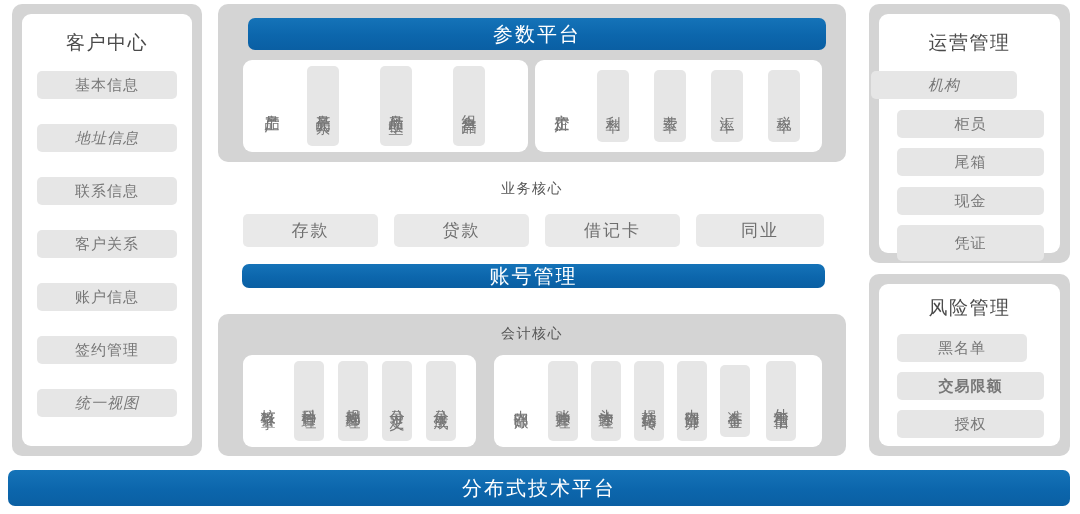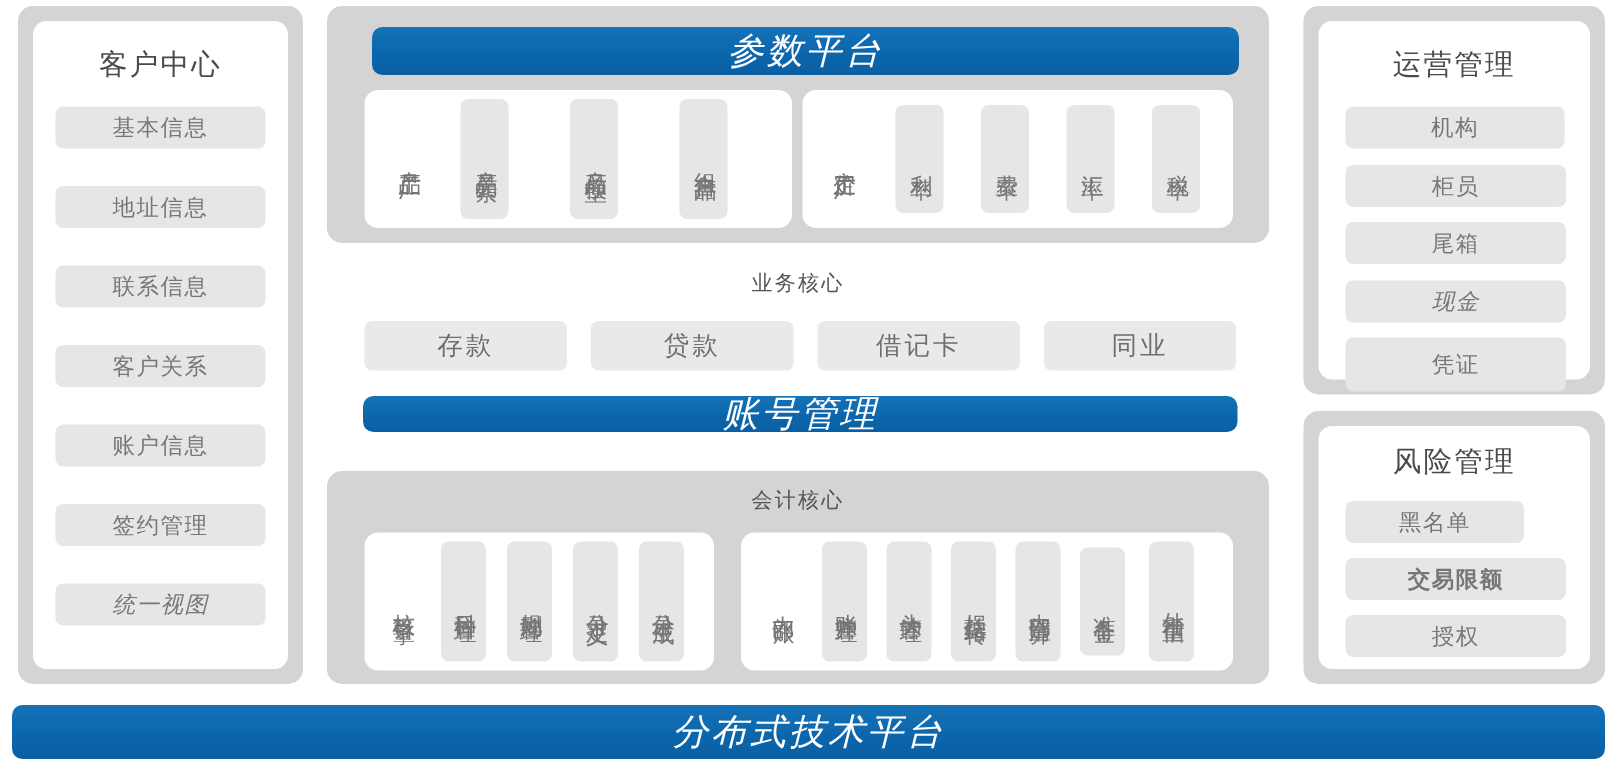--- a/index.html
+++ b/index.html
@@ -21,23 +21,22 @@
     position:absolute;
     background:#ffffff;
     border-radius:9px;
   }
   .blue-bar{
     position:absolute;
     background:linear-gradient(180deg,#1573b8 0%,#0c66ac 55%,#0a5fa3 100%);
     border-radius:7px;
     color:#ffffff;
     display:flex;align-items:center;justify-content:center;
-    font-size:24px;
+    font-size:20px;
     letter-spacing:2px;
-    font-style:italic;
   }
   .panel-title{
     position:absolute;
     left:0;right:0;
     text-align:center;
     color:#4a4a4a;
     font-size:19px;
     letter-spacing:1.5px;
   }
   .section-title{
@@ -84,21 +83,21 @@
 
 <div class="canvas">
 
   <div class="gray-shell" style="left:12px;top:4px;width:190px;height:452px;"></div>
   <div class="white-card" style="left:22px;top:14px;width:170px;height:432px;"></div>
   <div class="panel-title" style="left:22px;width:170px;top:30px;">客户中心</div>
 
   <div class="pill" style="left:37px;top:71px;width:140px;height:28px;">
     <span>基本信息</span>
   </div>
-  <div class="pill" style="left:37px;top:124px;width:140px;height:28px;">
+  <div class="pill" style="left:37px;top:124px;width:140px;height:28px;font-style:italic;">
     <span>地址信息</span>
   </div>
   <div class="pill" style="left:37px;top:177px;width:140px;height:28px;">
     <span>联系信息</span>
   </div>
   <div class="pill" style="left:37px;top:230px;width:140px;height:28px;">
     <span>客户关系</span>
   </div>
   <div class="pill" style="left:37px;top:283px;width:140px;height:28px;">
     <span>账户信息</span>
@@ -204,41 +203,41 @@
     <span>准备金</span>
   </div>
   <div class="vtile filled" style="left:766px;top:361px;width:30px;height:80px;">
     <span>外币重估</span>
   </div>
 
   <div class="gray-shell" style="left:869px;top:4px;width:201px;height:259px;"></div>
   <div class="white-card" style="left:879px;top:14px;width:181px;height:239px;"></div>
   <div class="panel-title" style="left:879px;width:181px;top:30px;">运营管理</div>
 
-  <div class="pill" style="left:897px;top:71px;width:146px;height:28px;">
+  <div class="pill" style="left:871px;top:71px;width:146px;height:28px;font-style:italic;">
     <span>机构</span>
   </div>
   <div class="pill" style="left:897px;top:110px;width:147px;height:28px;">
     <span>柜员</span>
   </div>
   <div class="pill" style="left:897px;top:148px;width:147px;height:28px;">
     <span>尾箱</span>
   </div>
-  <div class="pill" style="left:897px;top:187px;width:147px;height:28px;font-style:italic;">
+  <div class="pill" style="left:897px;top:187px;width:147px;height:28px;">
     <span>现金</span>
   </div>
   <div class="pill" style="left:897px;top:225px;width:147px;height:36px;">
     <span>凭证</span>
   </div>
 
   <div class="gray-shell" style="left:869px;top:274px;width:201px;height:182px;"></div>
   <div class="white-card" style="left:879px;top:284px;width:181px;height:162px;"></div>
   <div class="panel-title" style="left:879px;width:181px;top:295px;">风险管理</div>
 
-  <div class="pill" style="left:897px;top:334px;width:119px;height:28px;">
+  <div class="pill" style="left:897px;top:334px;width:130px;height:28px;">
     <span>黑名单</span>
   </div>
   <div class="pill" style="left:897px;top:372px;width:147px;height:28px;font-weight:bold;">
     <span>交易限额</span>
   </div>
   <div class="pill" style="left:897px;top:410px;width:147px;height:28px;">
     <span>授权</span>
   </div>
 
   <div class="blue-bar" style="left:8px;top:470px;width:1062px;height:36px;">

